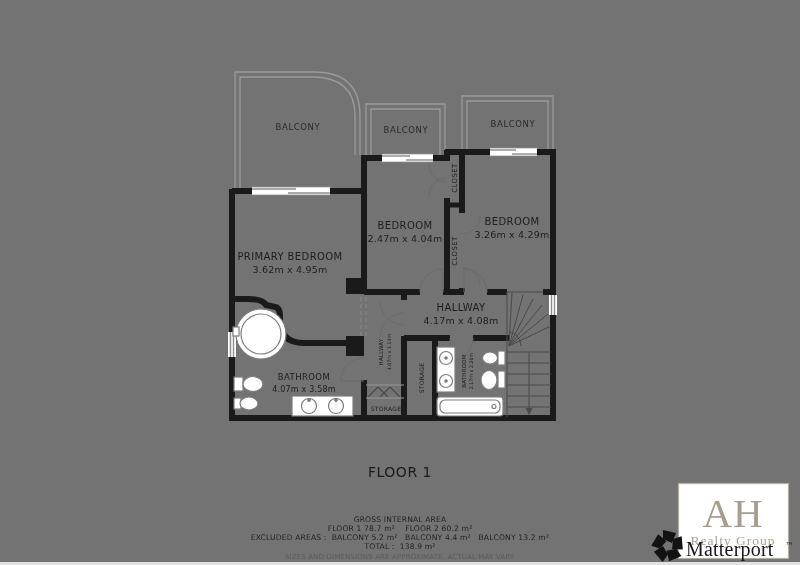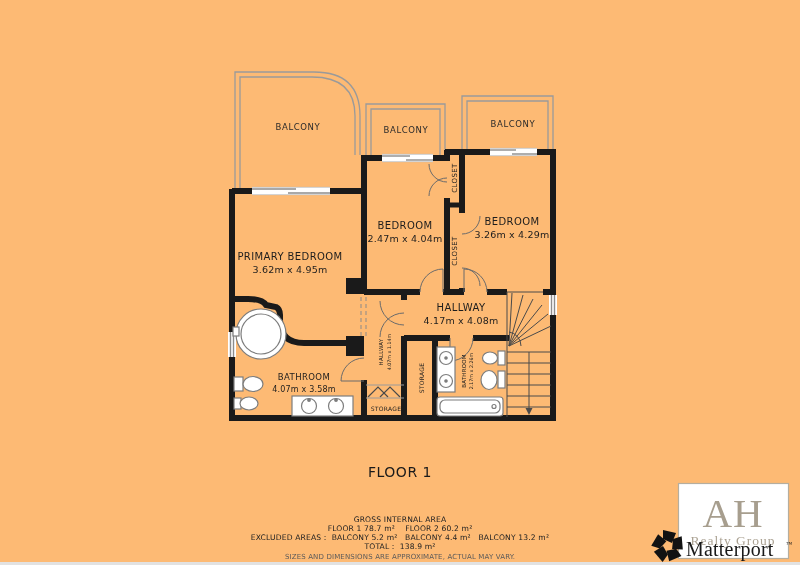--- a/index.html
+++ b/index.html
@@ -1,16 +1,16 @@
 <!DOCTYPE html>
 <html><head>
 <meta charset="utf-8">
 <style>
   html,body{margin:0;padding:0;background:#fff;}
-  .stage{position:relative;width:800px;height:565px;background:#fdba74;overflow:hidden;
+  .stage{position:relative;width:800px;height:565px;background:#737373;overflow:hidden;
          font-family:"DejaVu Sans",sans-serif;}
   svg{position:absolute;left:0;top:0;}
   text{fill:#1d1d1d;}
   .room-label{font-size:10px;letter-spacing:.4px;}
   .room-dims{font-size:9.5px;letter-spacing:.2px;}
   .balcony-label{font-size:8.5px;letter-spacing:.6px;fill:#2a2a2a;}
   .closet-label{font-size:7px;letter-spacing:.4px;}
   .tiny-label{font-size:5.5px;letter-spacing:.2px;}
   .tiny-dims{font-size:4.8px;}
   .storage-label{font-size:6px;letter-spacing:.3px;}

